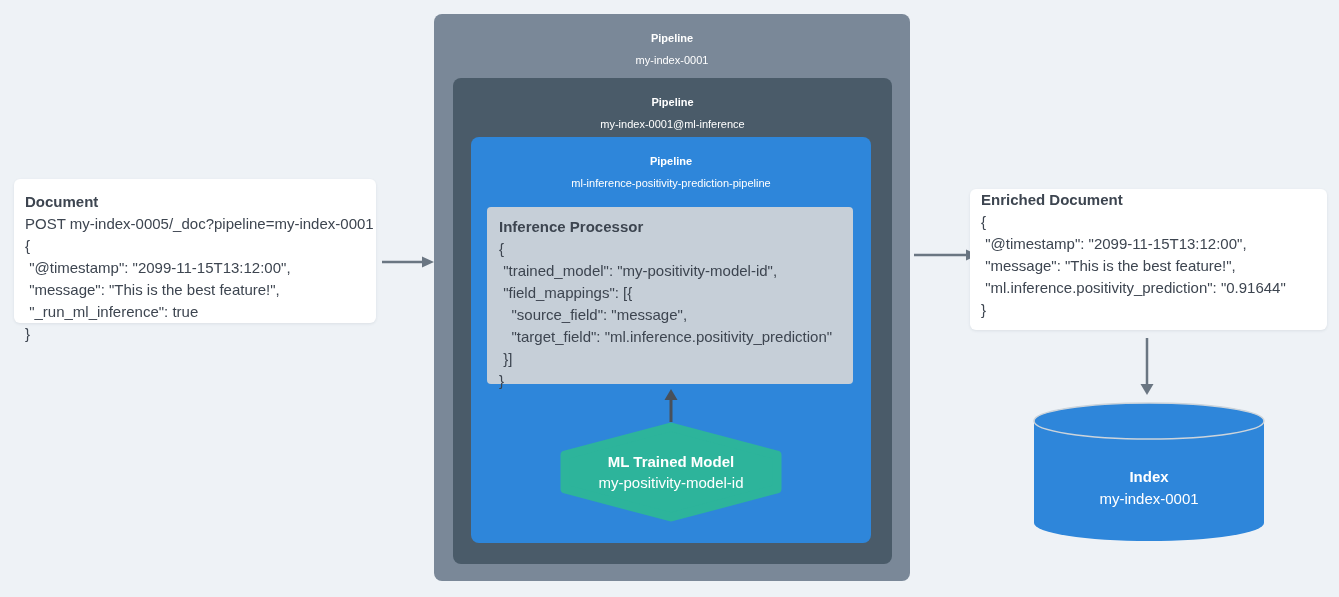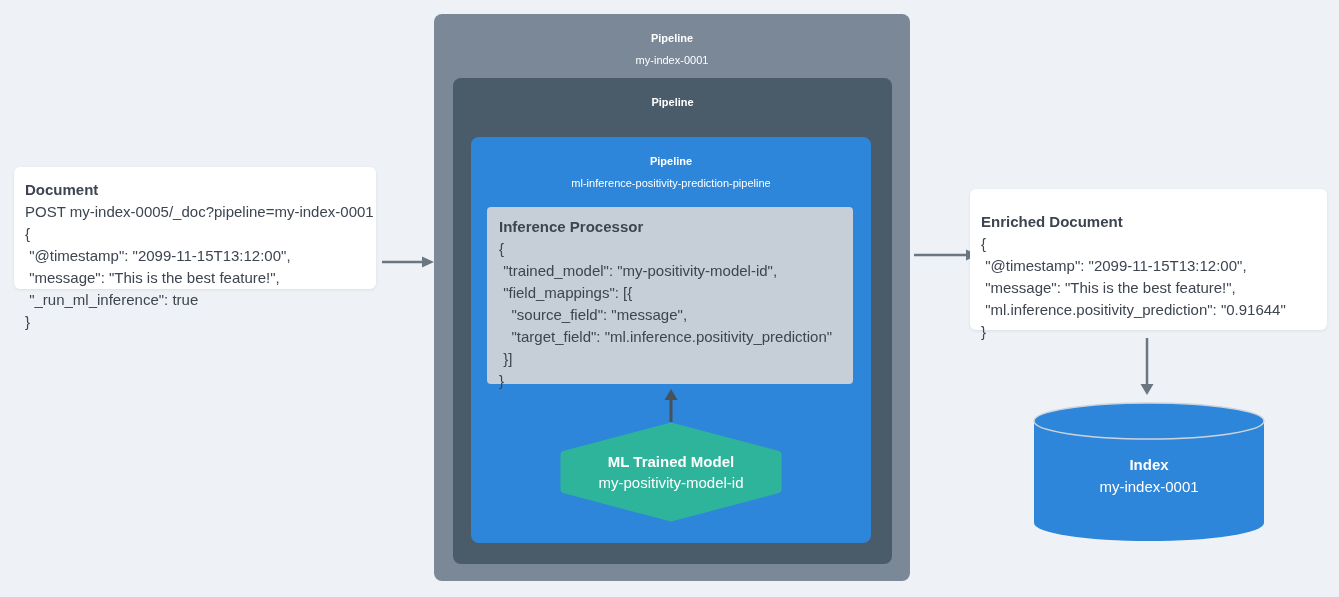--- a/index.html
+++ b/index.html
@@ -59,30 +59,30 @@
   .hexagon .hex-title { font-weight: 700; }
 
   
   .cylinder { position: absolute; left: 1033px; top: 402px; width: 232px; height: 140px; }
   .cylinder svg { position: absolute; inset: 0; }
   .cylinder .cyl-label {
     position: absolute; left: 0; right: 0; top: 52px;
     display: flex; flex-direction: column; align-items: center;
     color: #ffffff; font-size: 15px; line-height: 22px; text-align: center;
   }
-  .cylinder .cyl-title { font-weight: 700; }
+  .cylinder .cyl-title { font-weight: 700; margin-top: 12px; }
 
   .arrow { position: absolute; }
 </style>
 </head>
 <body>
 
 <div class="stage">
 
-  <div class="card" style="left:14px; top:167px; width:362px; height:122px;">
+  <div class="card" style="left:14px; top:179px; width:362px; height:144px;">
     <div class="card-title">Document</div>
     <div class="code-line">POST my-index-0005/_doc?pipeline=my-index-0001</div>
     <div class="code-line">{</div>
     <div class="code-line"> "@timestamp": "2099-11-15T13:12:00",</div>
     <div class="code-line"> "message": "This is the best feature!",</div>
     <div class="code-line"> "_run_ml_inference": true</div>
     <div class="code-line">}</div>
   </div>
 
   <svg class="arrow" style="left:381px; top:255px;" width="54" height="14" viewBox="0 0 54 14">
@@ -93,20 +93,21 @@
   <div class="box box-outer">
     <div class="box-head">
       <div class="box-head-title">Pipeline</div>
       <div class="box-head-name">my-index-0001</div>
     </div>
   </div>
 
   <div class="box box-mid">
     <div class="box-head">
       <div class="box-head-title">Pipeline</div>
+      <div class="box-head-name">my-index-0001@ml-inference</div>
     </div>
   </div>
 
   <div class="box box-inner">
     <div class="box-head">
       <div class="box-head-title">Pipeline</div>
       <div class="box-head-name">ml-inference-positivity-prediction-pipeline</div>
     </div>
   </div>
 
@@ -134,21 +135,21 @@
       <div class="hex-title">ML Trained Model</div>
       <div class="hex-name">my-positivity-model-id</div>
     </div>
   </div>
 
   <svg class="arrow" style="left:913px; top:248px;" width="66" height="14" viewBox="0 0 66 14">
     <line x1="1" y1="7" x2="54" y2="7" stroke="#6a7682" stroke-width="2.5"></line>
     <polygon points="53,1.5 65,7 53,12.5" fill="#6a7682"></polygon>
   </svg>
 
-  <div class="card" style="left:970px; top:189px; width:357px; height:141px; padding-top:22px;">
+  <div class="card" style="left:970px; top:189px; width:357px; height:141px; padding-top:0;">
     <div class="card-title">Enriched Document</div>
     <div class="code-line">{</div>
     <div class="code-line"> "@timestamp": "2099-11-15T13:12:00",</div>
     <div class="code-line"> "message": "This is the best feature!",</div>
     <div class="code-line"> "ml.inference.positivity_prediction": "0.91644"</div>
     <div class="code-line">}</div>
   </div>
 
   <svg class="arrow" style="left:1139px; top:337px;" width="16" height="60" viewBox="0 0 16 60">
     <line x1="8" y1="1" x2="8" y2="49" stroke="#6a7682" stroke-width="2.5"></line>

